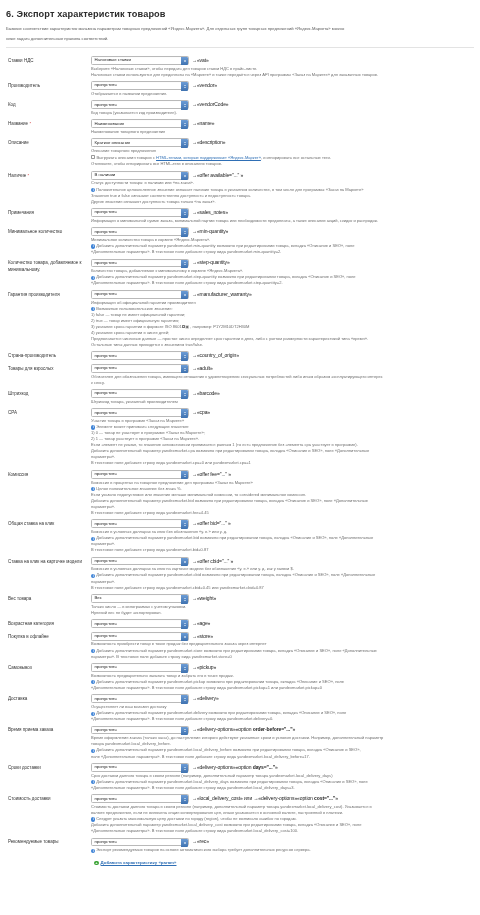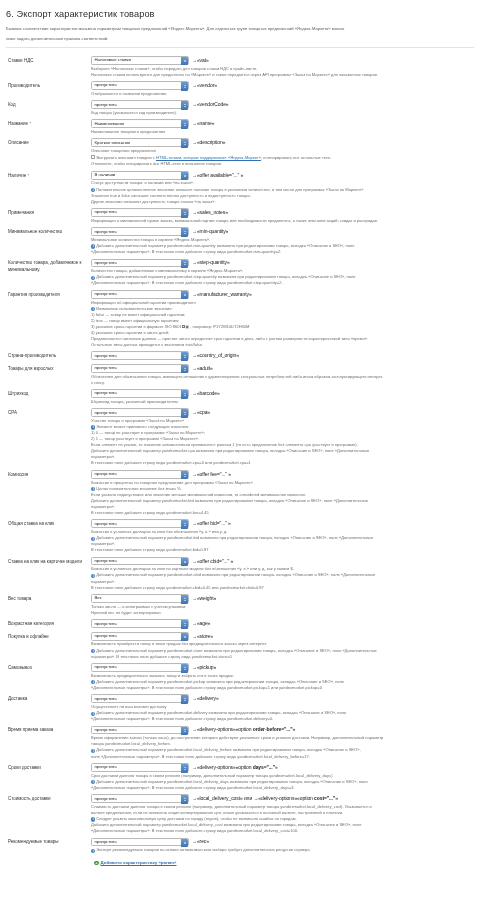--- a/index.html
+++ b/index.html
@@ -14,21 +14,21 @@
     color: #3d3d3d;
     font-size: 4.2px;
     line-height: 1.42;
     -webkit-font-smoothing: antialiased;
   }
   .page { width: 480px; padding: 8px 6px 6px 6px; }
 
   
   .page-title {
     font-size: 9.2px;
-    font-weight: normal;
+    font-weight: bold;
     color: #2b2b2b;
     margin: 0 0 5px 0;
     letter-spacing: .1px;
   }
   .page-intro {
     font-size: 4.15px;
     color: #5a5a5a;
     margin: 0 0 3px 0;
     max-width: 466px;
     line-height: 1.55;

